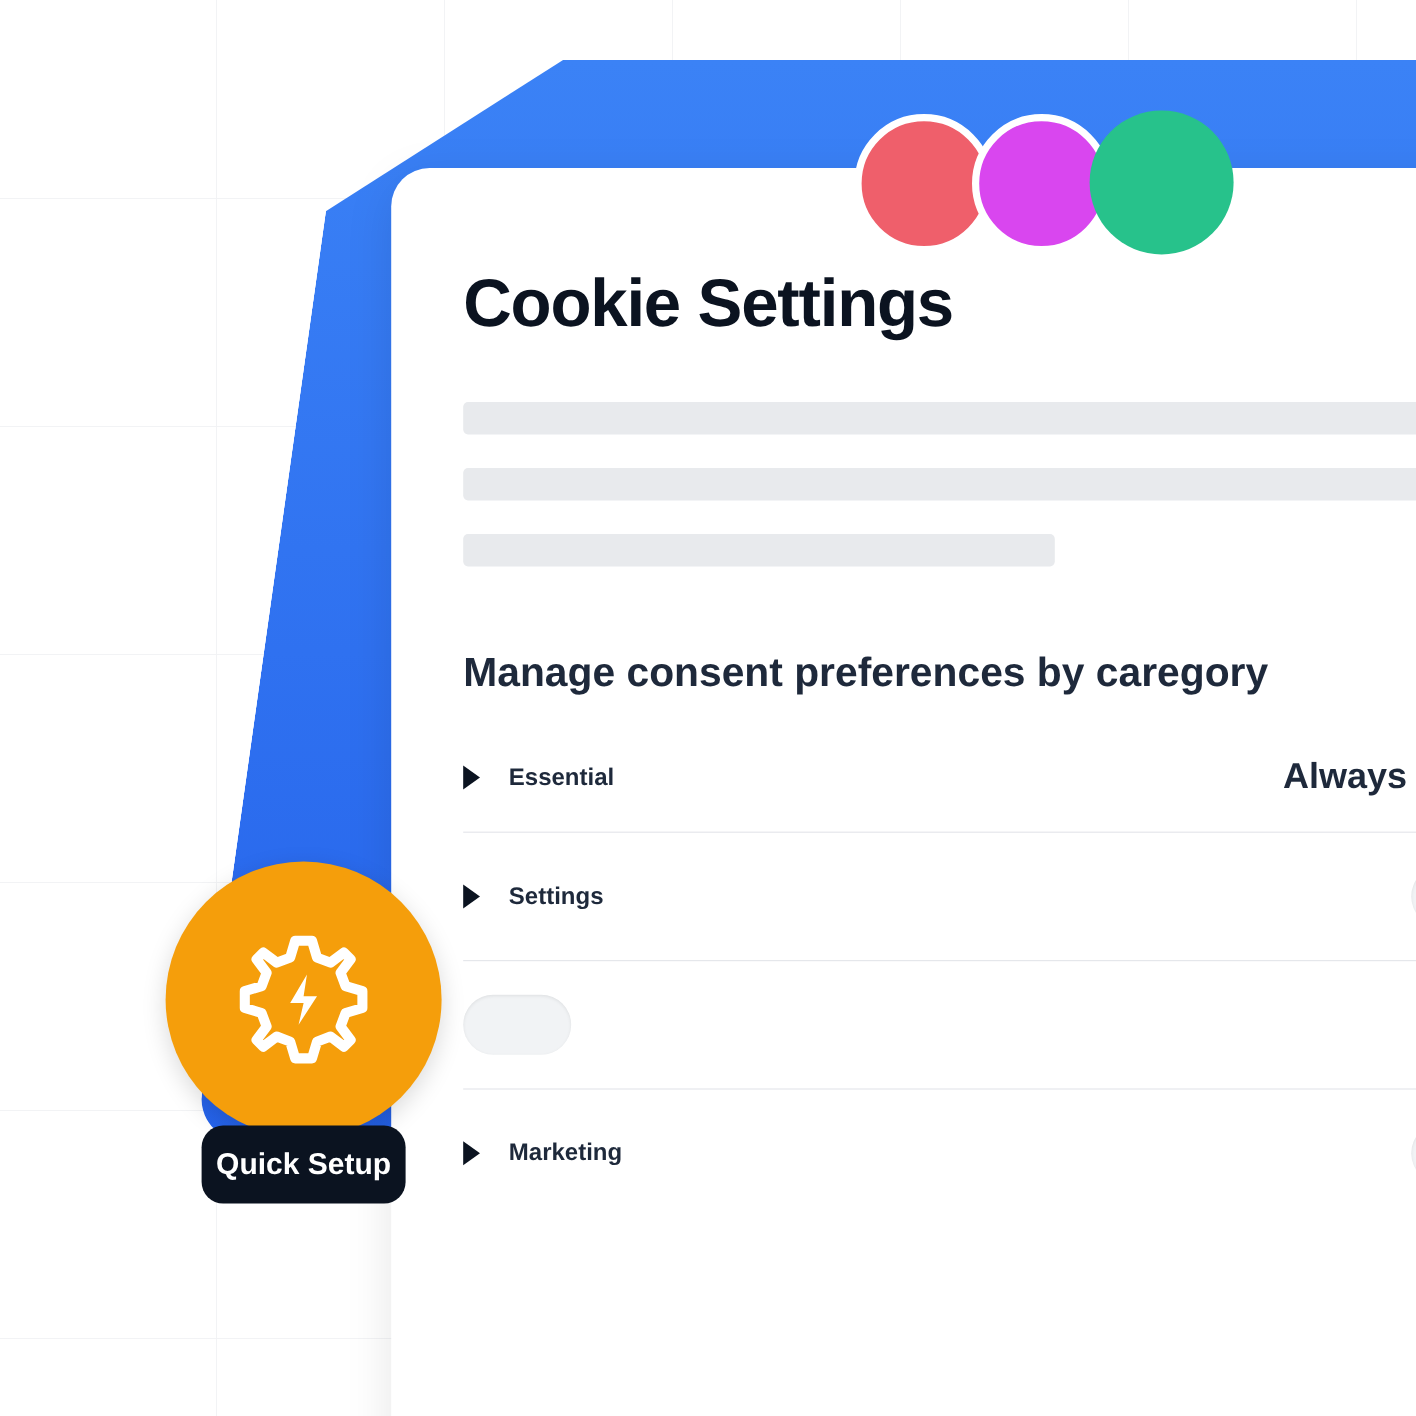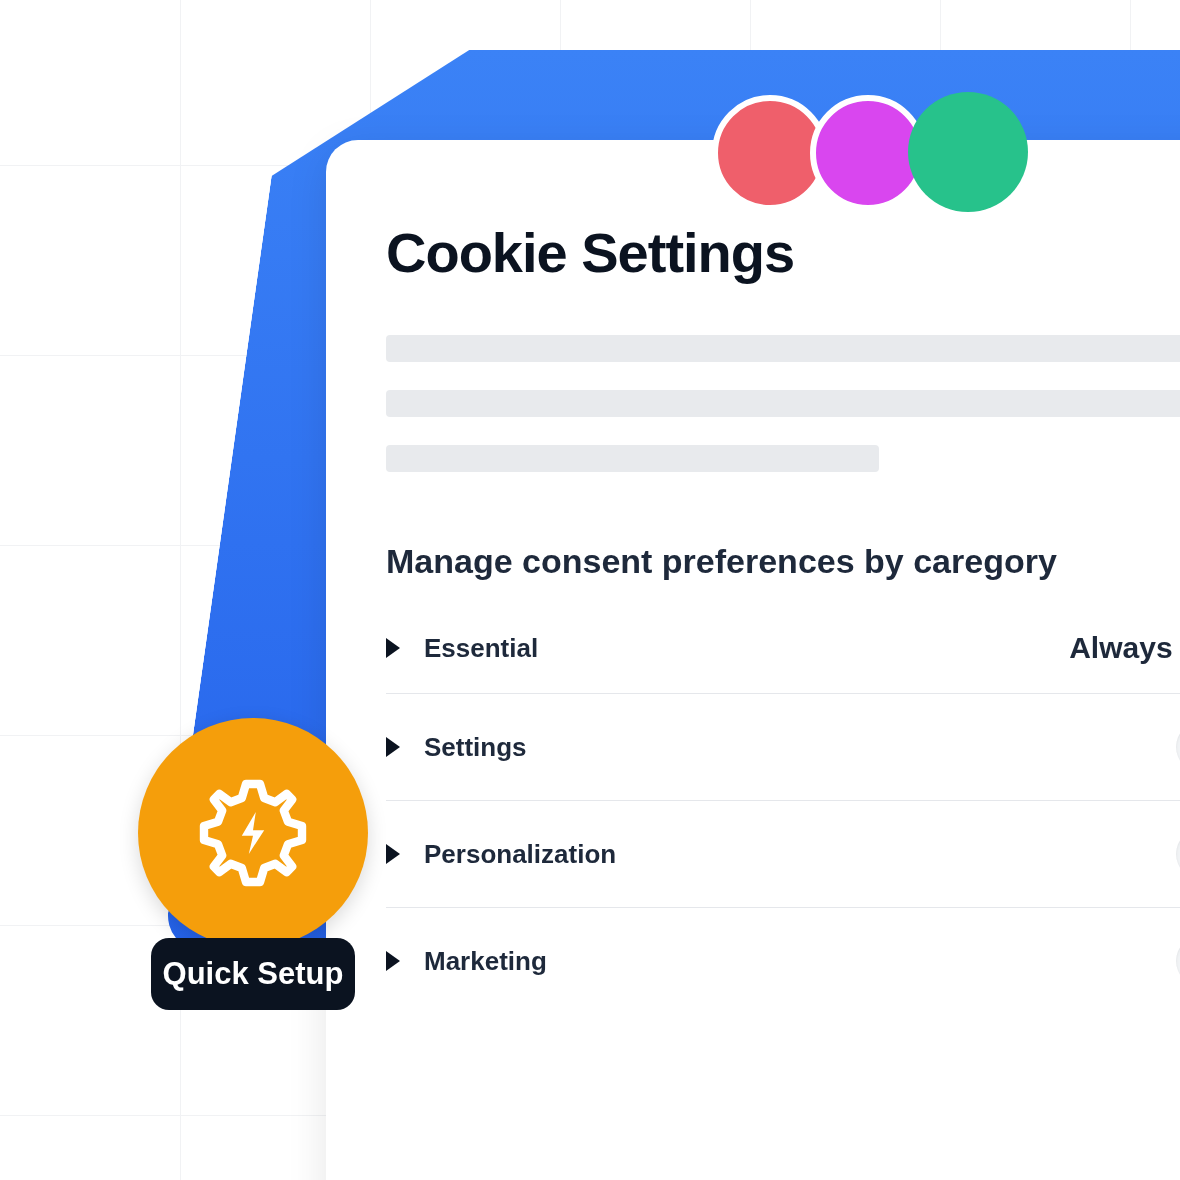--- a/index.html
+++ b/index.html
@@ -138,21 +138,21 @@
     
     .caret {
       width: 0;
       height: 0;
       border-top: 10px solid transparent;
       border-bottom: 10px solid transparent;
       border-left: 14px solid #0B1320;
     }
     
     .category-label {
-      font-size: 26px;
+      font-size: 20px;
       font-weight: 700;
       color: #1E293B;
     }
     
     .always-active {
       font-size: 30px;
       font-weight: 700;
       color: #1E293B;
     }
     
@@ -189,21 +189,21 @@
     
     .gear-icon {
       width: 140px;
       height: 140px;
     }
     
     .quick-label {
       margin-top: -10px;
       background: #0B1320;
       color: #ffffff;
-      font-size: 31px;
+      font-size: 25px;
       font-weight: 700;
       padding: 18px 12px;
       border-radius: 18px;
     }
   </style>
 </head>
 <body>
 
 <div class="grid-bg"></div>
 
@@ -240,24 +240,20 @@
       <div class="category-left">
         <div class="caret"></div>
         <span class="category-label">Settings</span>
       </div>
       <div class="toggle">
         
       </div>
     </div>
 
     <div class="category-row">
-      <div class="category-left">
-        <div class="caret"></div>
-        <span class="category-label">Personalization</span>
-      </div>
       <div class="toggle">
         
       </div>
     </div>
 
     <div class="category-row" style="border-bottom:none;">
       <div class="category-left">
         <div class="caret"></div>
         <span class="category-label">Marketing</span>
       </div>

